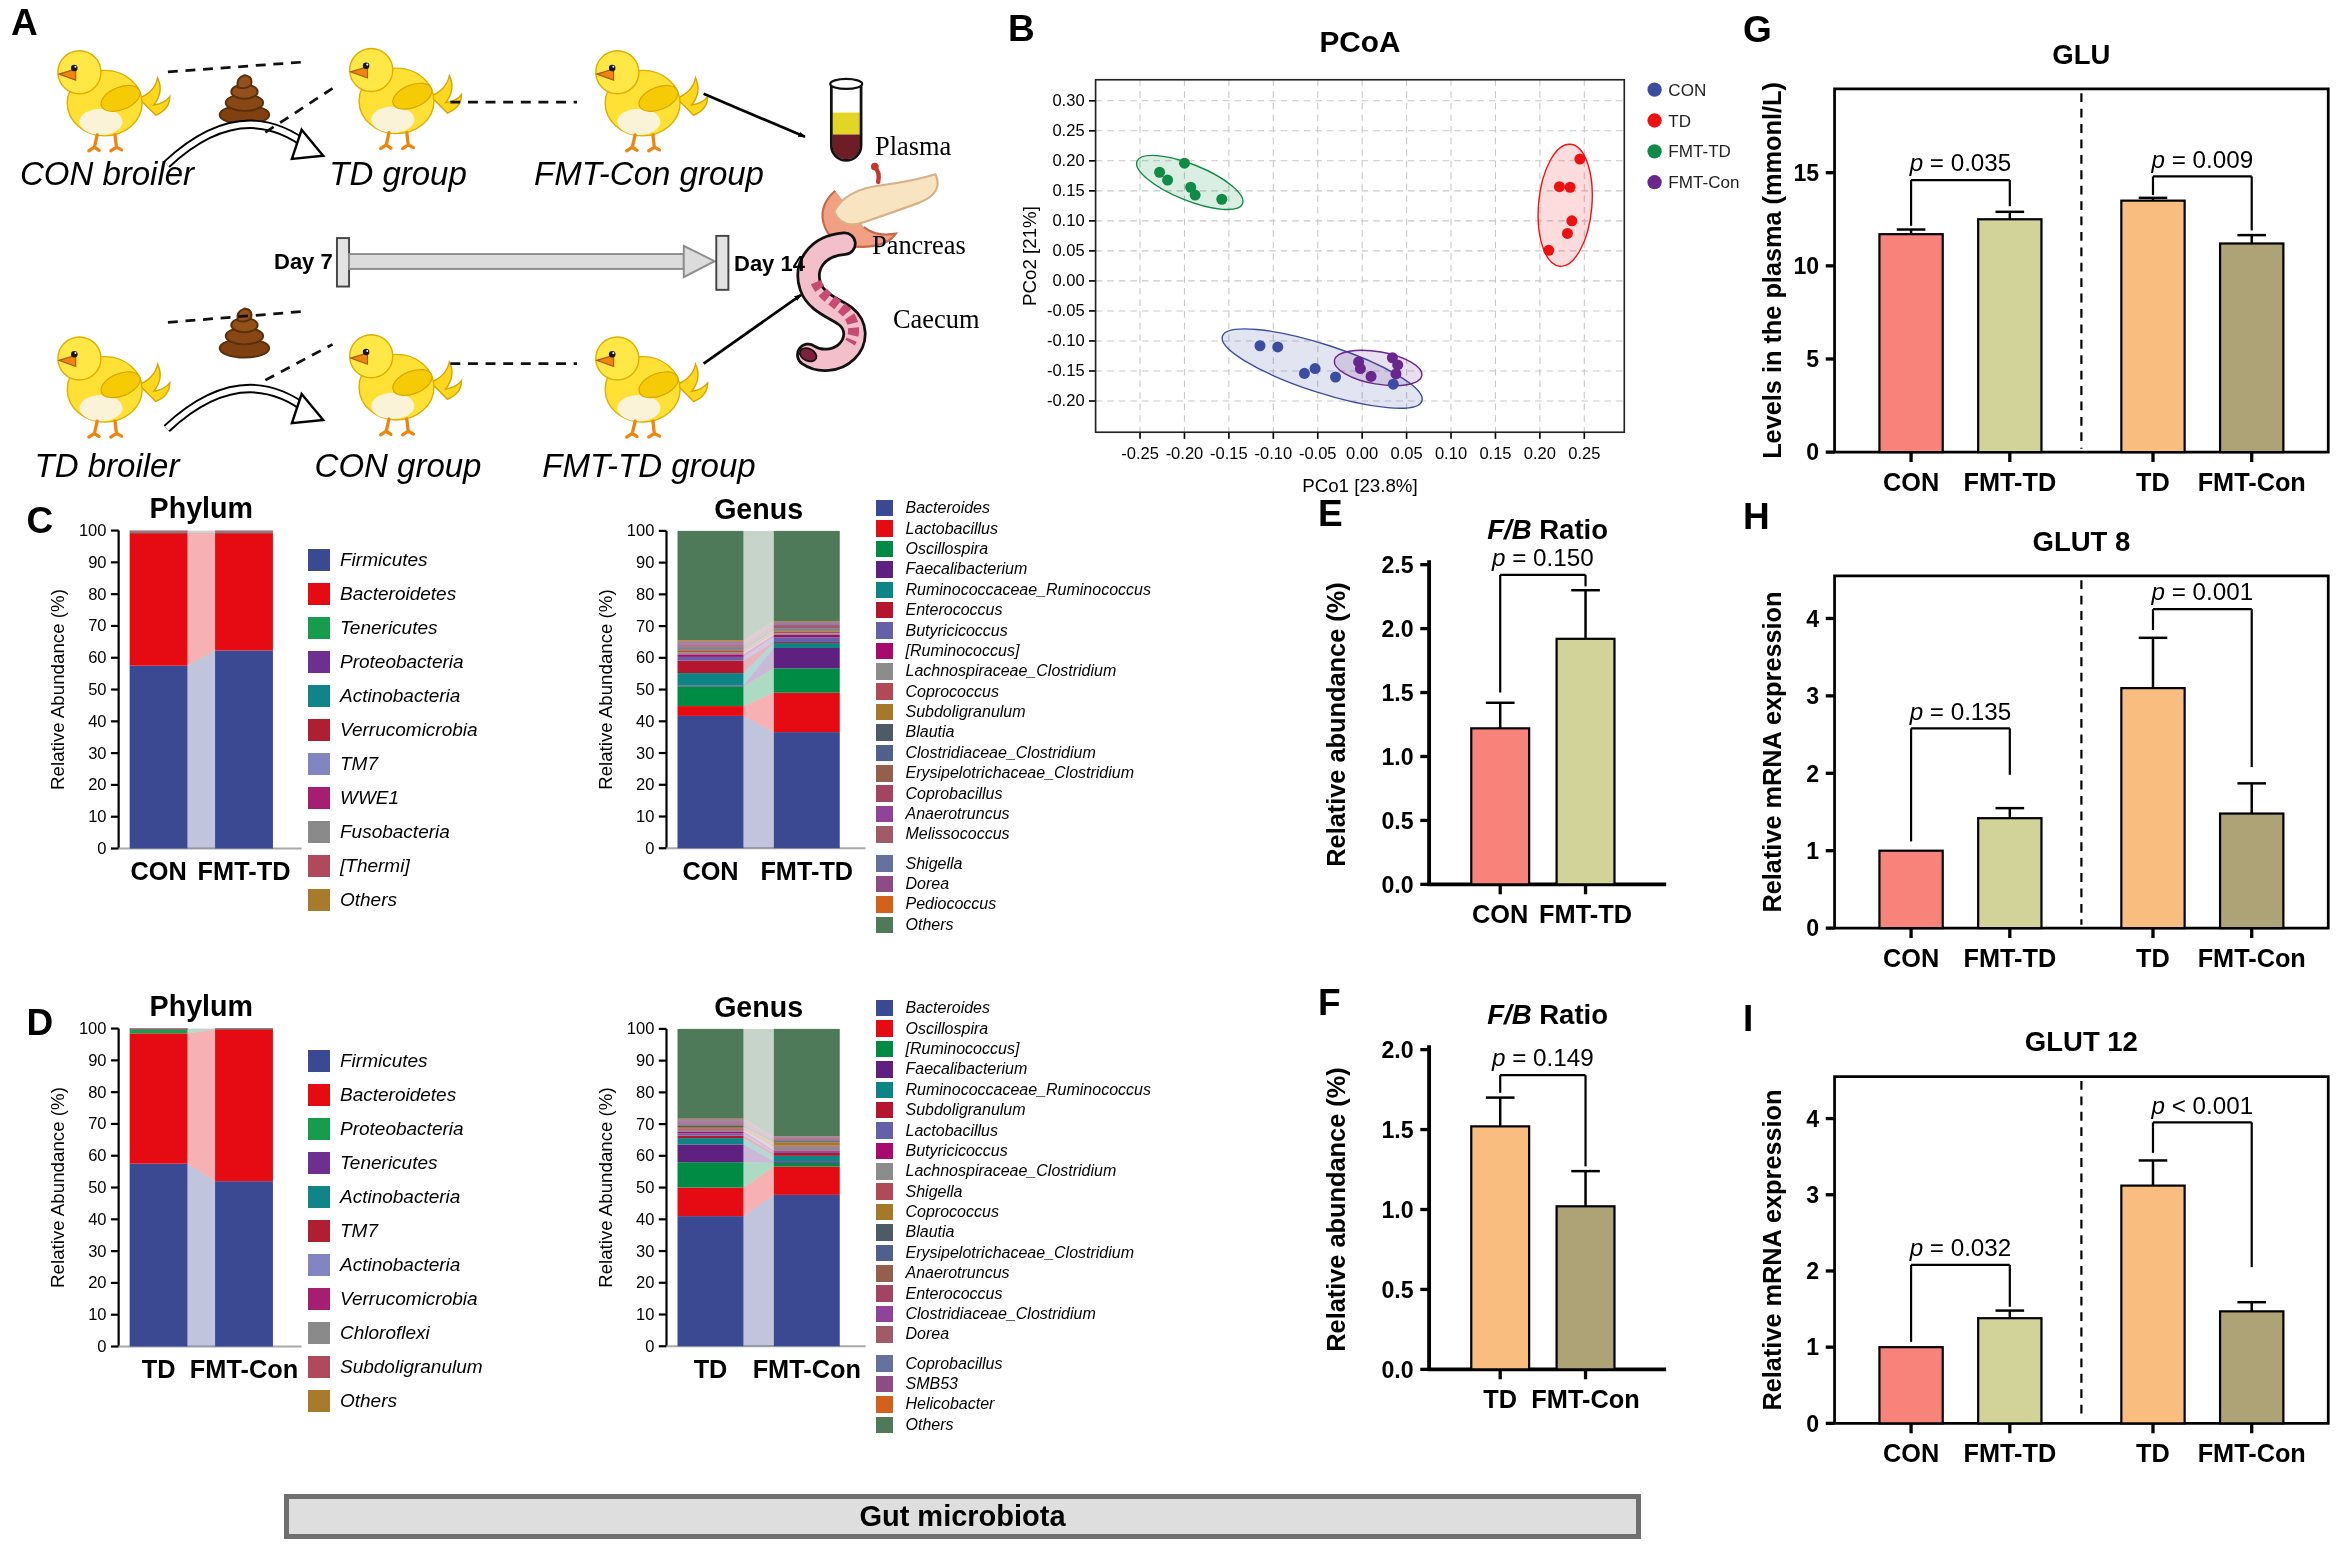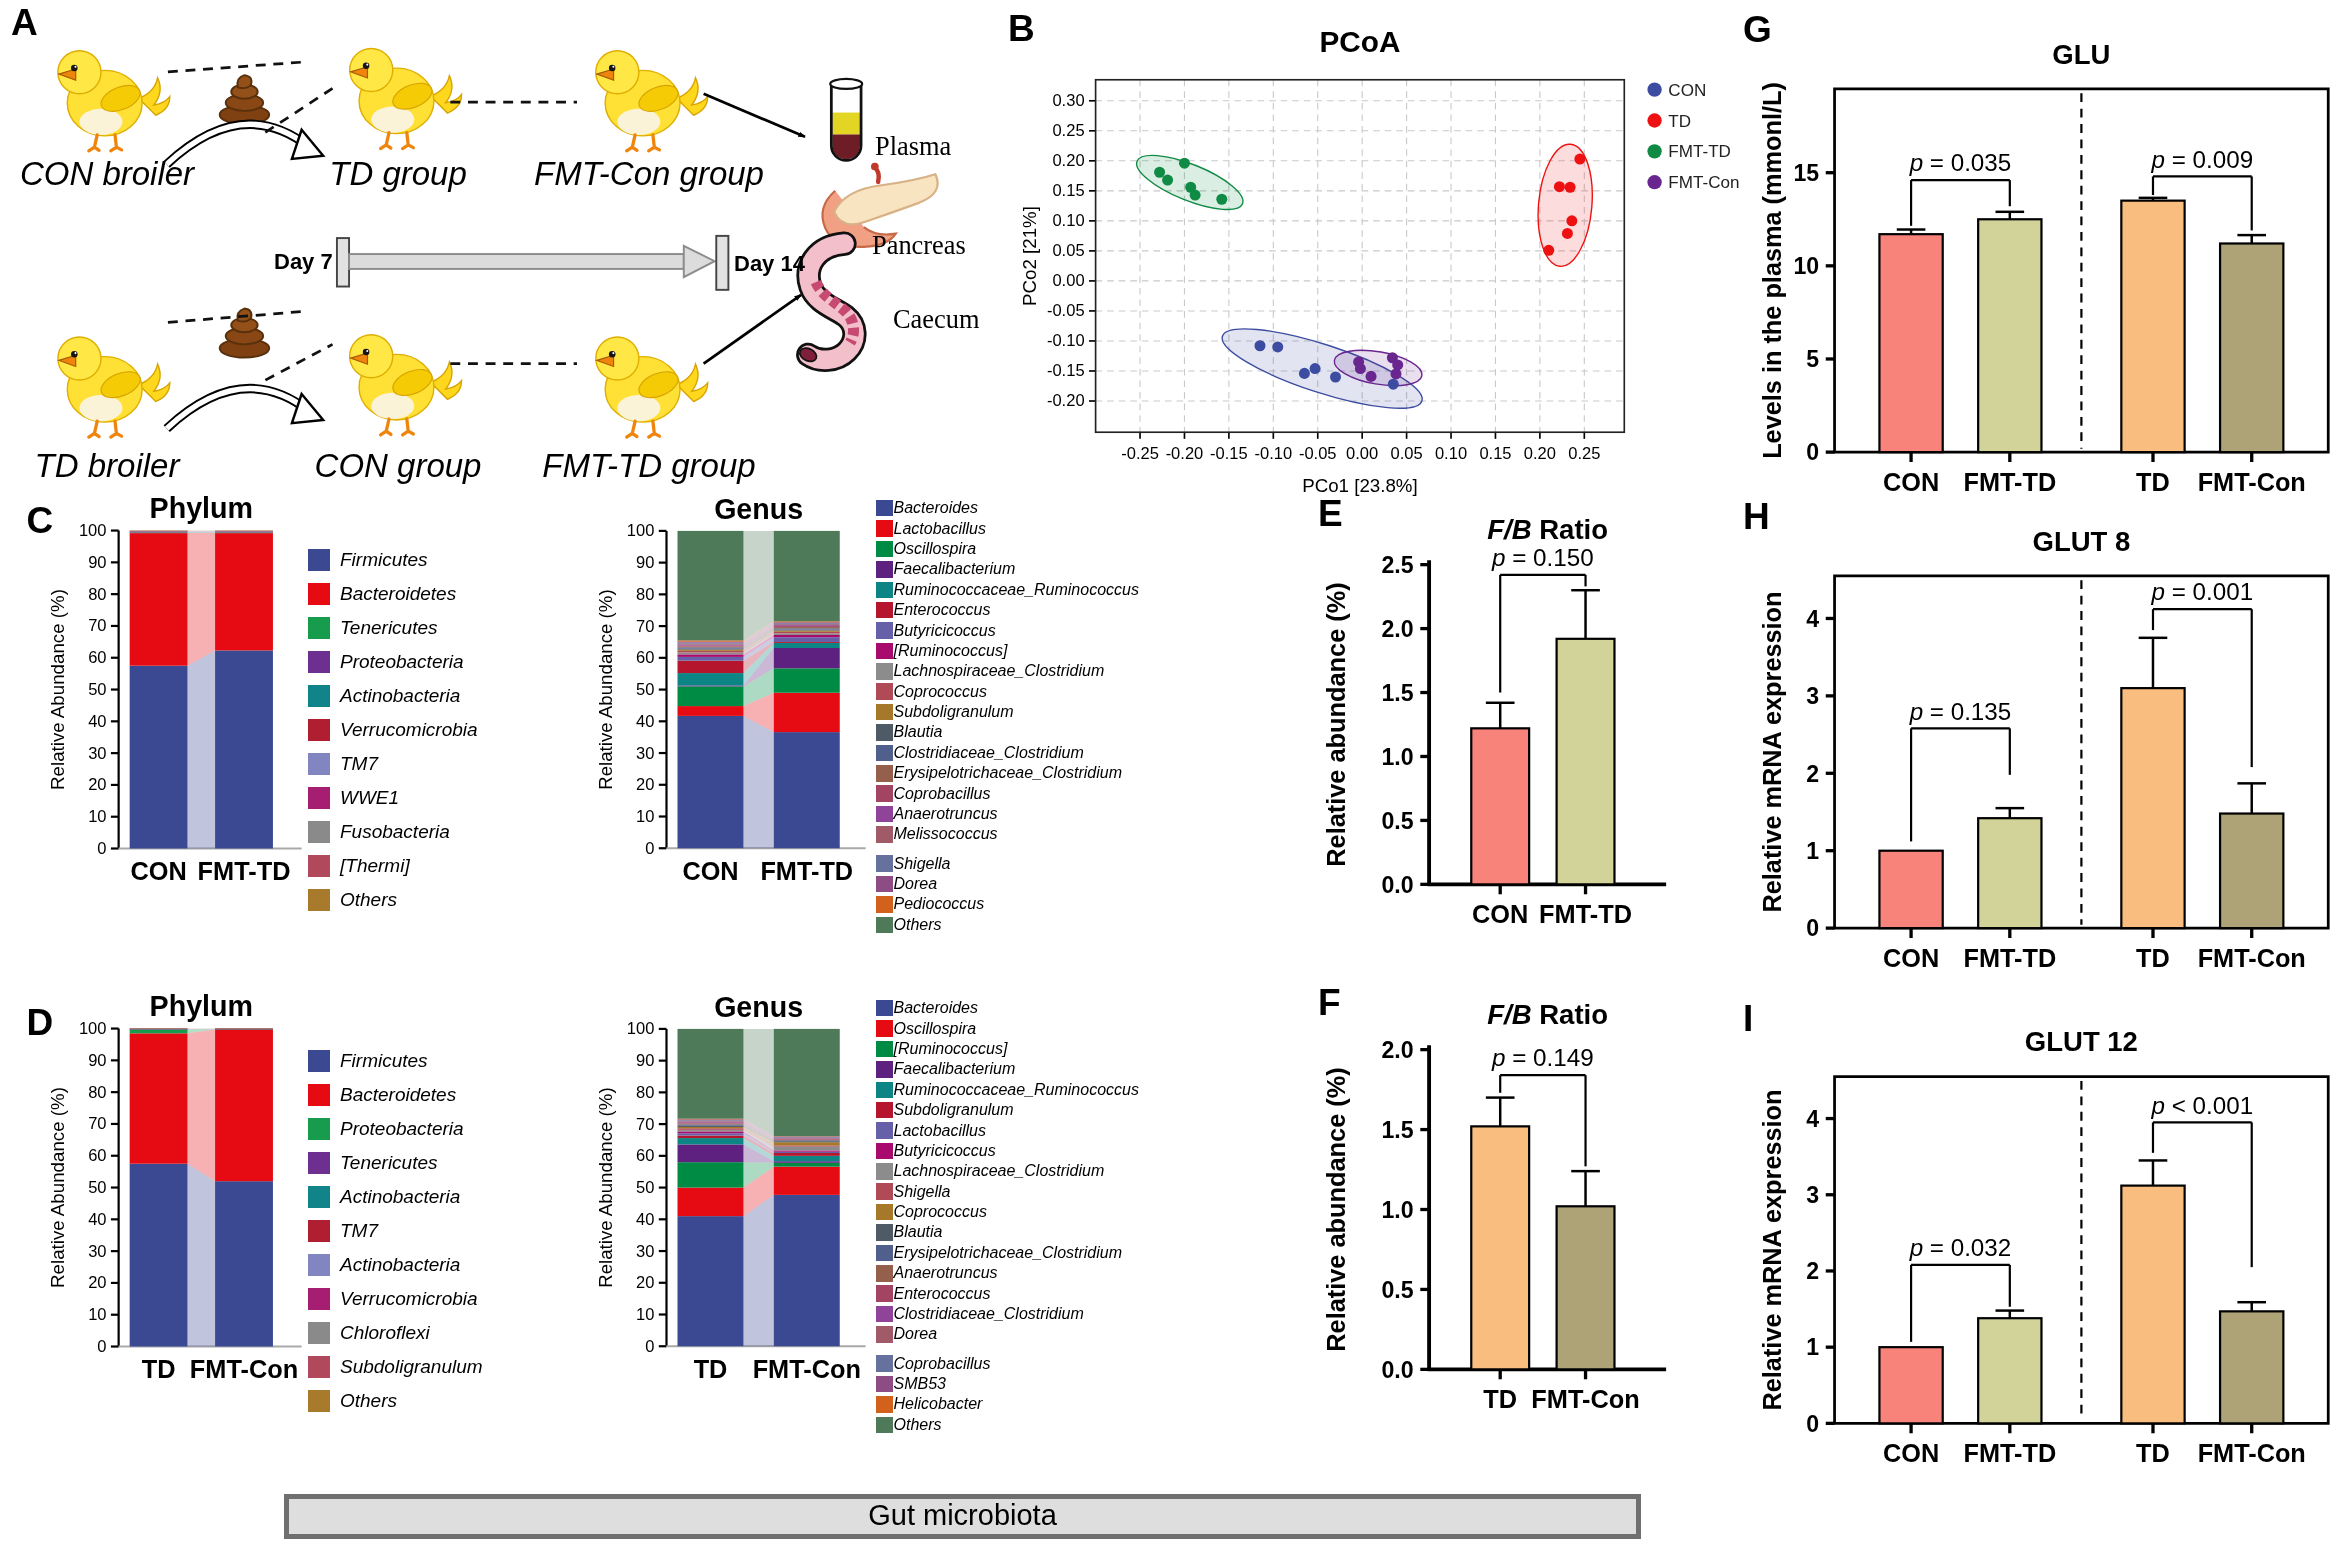--- a/index.html
+++ b/index.html
@@ -10,25 +10,25 @@
   .day-label{position:absolute;font-size:22px;font-weight:bold;white-space:nowrap;}
   .organ-label{position:absolute;font-family:"Liberation Serif",serif;font-size:26.4px;white-space:nowrap;}
   .chart{position:absolute;}
   .chart svg{display:block;}
   #panelA{position:absolute;left:0;top:0;}
   .legend{position:absolute;display:flex;flex-direction:column;}
   .legend .item{display:flex;align-items:center;}
   .leg-lg .item{height:34px;gap:10px;}
   .leg-lg .sw{width:22px;height:22px;flex:0 0 22px;}
   .leg-lg .lb{font-size:19px;font-style:italic;white-space:nowrap;}
-  .leg-sm .item{height:20.4px;gap:1px;}
+  .leg-sm .item{height:20.4px;gap:13px;}
   .leg-sm .sw{width:16.5px;height:16.5px;flex:0 0 16.5px;}
   .leg-sm .lb{font-size:16px;font-style:italic;white-space:nowrap;}
   .cap-bar{position:absolute;background:#DEDEDE;border:5.5px solid #6F6F6F;display:flex;
-           align-items:flex-start;justify-content:center;font-size:29px;font-weight:normal;}
+           align-items:center;justify-content:center;font-size:29px;font-weight:bold;}
 </style>
 </head>
 <body>
 
 <div class="canvas">
 
   <div class="letter" style="left:11px;top:4.4px">A</div>
   <div class="letter" style="left:1008px;top:10px">B</div>
   <div class="letter" style="left:26.4px;top:502px">C</div>
   <div class="letter" style="left:26.4px;top:1004px">D</div>

